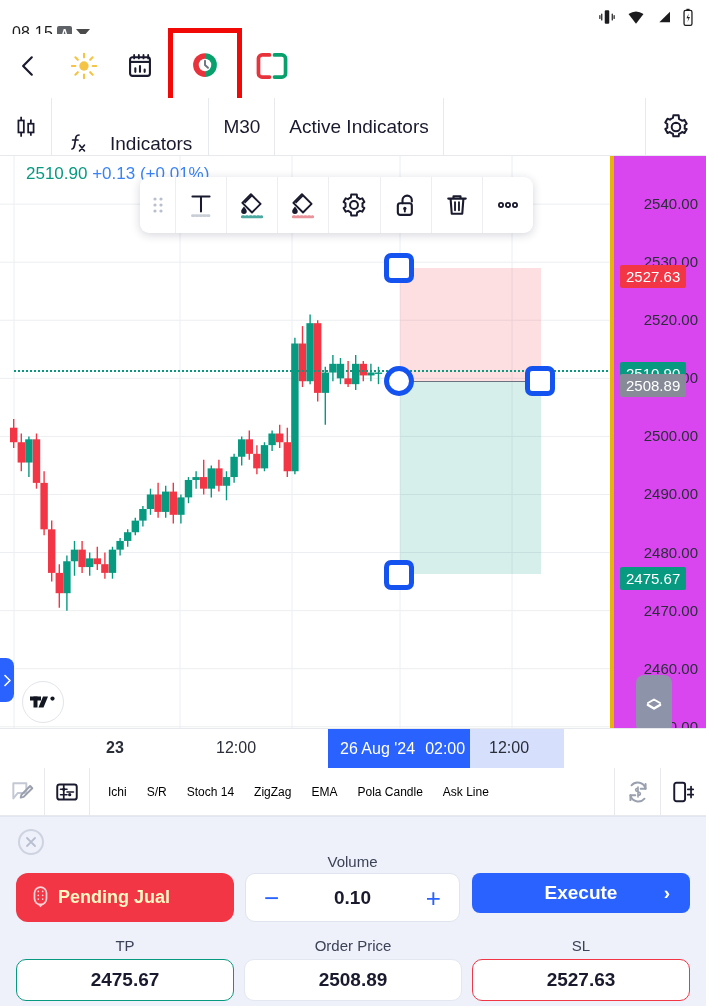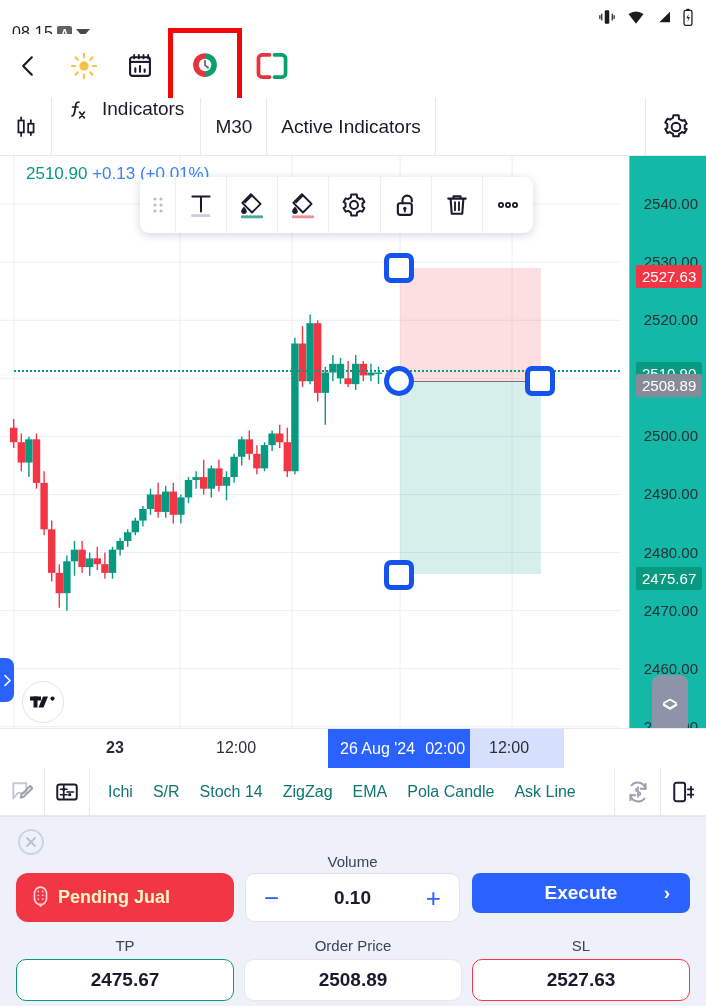--- a/index.html
+++ b/index.html
@@ -50,21 +50,21 @@
   .toolbar {
     position:absolute; top:98px; left:0; width:706px; height:58px;
     display:flex; align-items:stretch; border-bottom:1px solid #e8e9ed; background:#fff;
   }
   .tb-cell {
     display:flex; align-items:center; justify-content:center;
     border-right:1px solid #e8e9ed; font-size:19px; color:#1a1a2e; padding:0 14px;
     white-space:nowrap;
   }
   .tb-icon { width:52px; padding:0; }
-  .tb-fx { display:flex; align-items:flex-start; gap:12px; padding:0 16px 0 14px; }
+  .tb-fx { display:flex; align-items:flex-end; gap:20px; padding:0 16px 0 14px; }
   .tb-spacer { flex:1; border-right:1px solid #e8e9ed; }
   .tb-gear { width:60px; border-right:none; }
 
   
   .chart {
     position:absolute; top:156px; left:0; width:706px; height:612px;
     background:#fff; overflow:hidden;
   }
   .chart-plot { position:absolute; left:0; top:0; width:620px; height:572px; }
   .quote {
@@ -82,22 +82,22 @@
   }
   .db-cell {
     display:flex; align-items:center; justify-content:center;
     border-right:1px solid #eceef2; flex:1;
   }
   .db-cell:last-child { border-right:none; }
   .db-handle { flex:0 0 36px; }
 
   
   .price-axis {
-    position:absolute; right:0; top:0; width:77px; height:612px;
-    border-left:1px solid #eab308; background:#14b8a6;
+    position:absolute; right:0; top:0; width:96px; height:612px;
+    border-left:4px solid #eab308; background:#d946ef;
   }
   .pa-tick {
     position:absolute; right:8px; font-size:15px; color:#2a2e39; white-space:nowrap;
   }
   .pa-badge {
     position:absolute; left:6px; height:23px; line-height:23px;
     padding:0 6px; font-size:15px; color:#fff; border-radius:2px; white-space:nowrap;
   }
   .axis-scroll {
     position:absolute; left:22px; top:519px; width:36px; height:58px;
@@ -142,21 +142,21 @@
     border-radius:50%; background:#fff;
   }
 
   
   .indbar {
     position:absolute; top:768px; left:0; width:706px; height:48px;
     display:flex; align-items:stretch; border-bottom:1px solid #e8e9ed; background:#fff;
   }
   .ib-ic { width:45px; display:flex; align-items:center; justify-content:center; border-right:1px solid #e8e9ed; }
   .ib-chips { flex:1; display:flex; align-items:center; gap:20px; padding-left:18px; overflow:hidden; }
-  .ib-chip { font-size:16px; color:#0f766e; white-space:nowrap; }
+  .ib-chip { font-size:12px; color:#000000; white-space:nowrap; }
   .ib-right { display:flex; }
   .ib-rc { width:46px; display:flex; align-items:center; justify-content:center; border-left:1px solid #e8e9ed; }
 
   
   .panel {
     position:absolute; top:816px; left:0; width:706px; height:190px;
     background:#eef1f9; border-top:1px solid #e2e6f0;
   }
   .panel-close {
     position:absolute; left:18px; top:12px; width:26px; height:26px; border-radius:50%;

